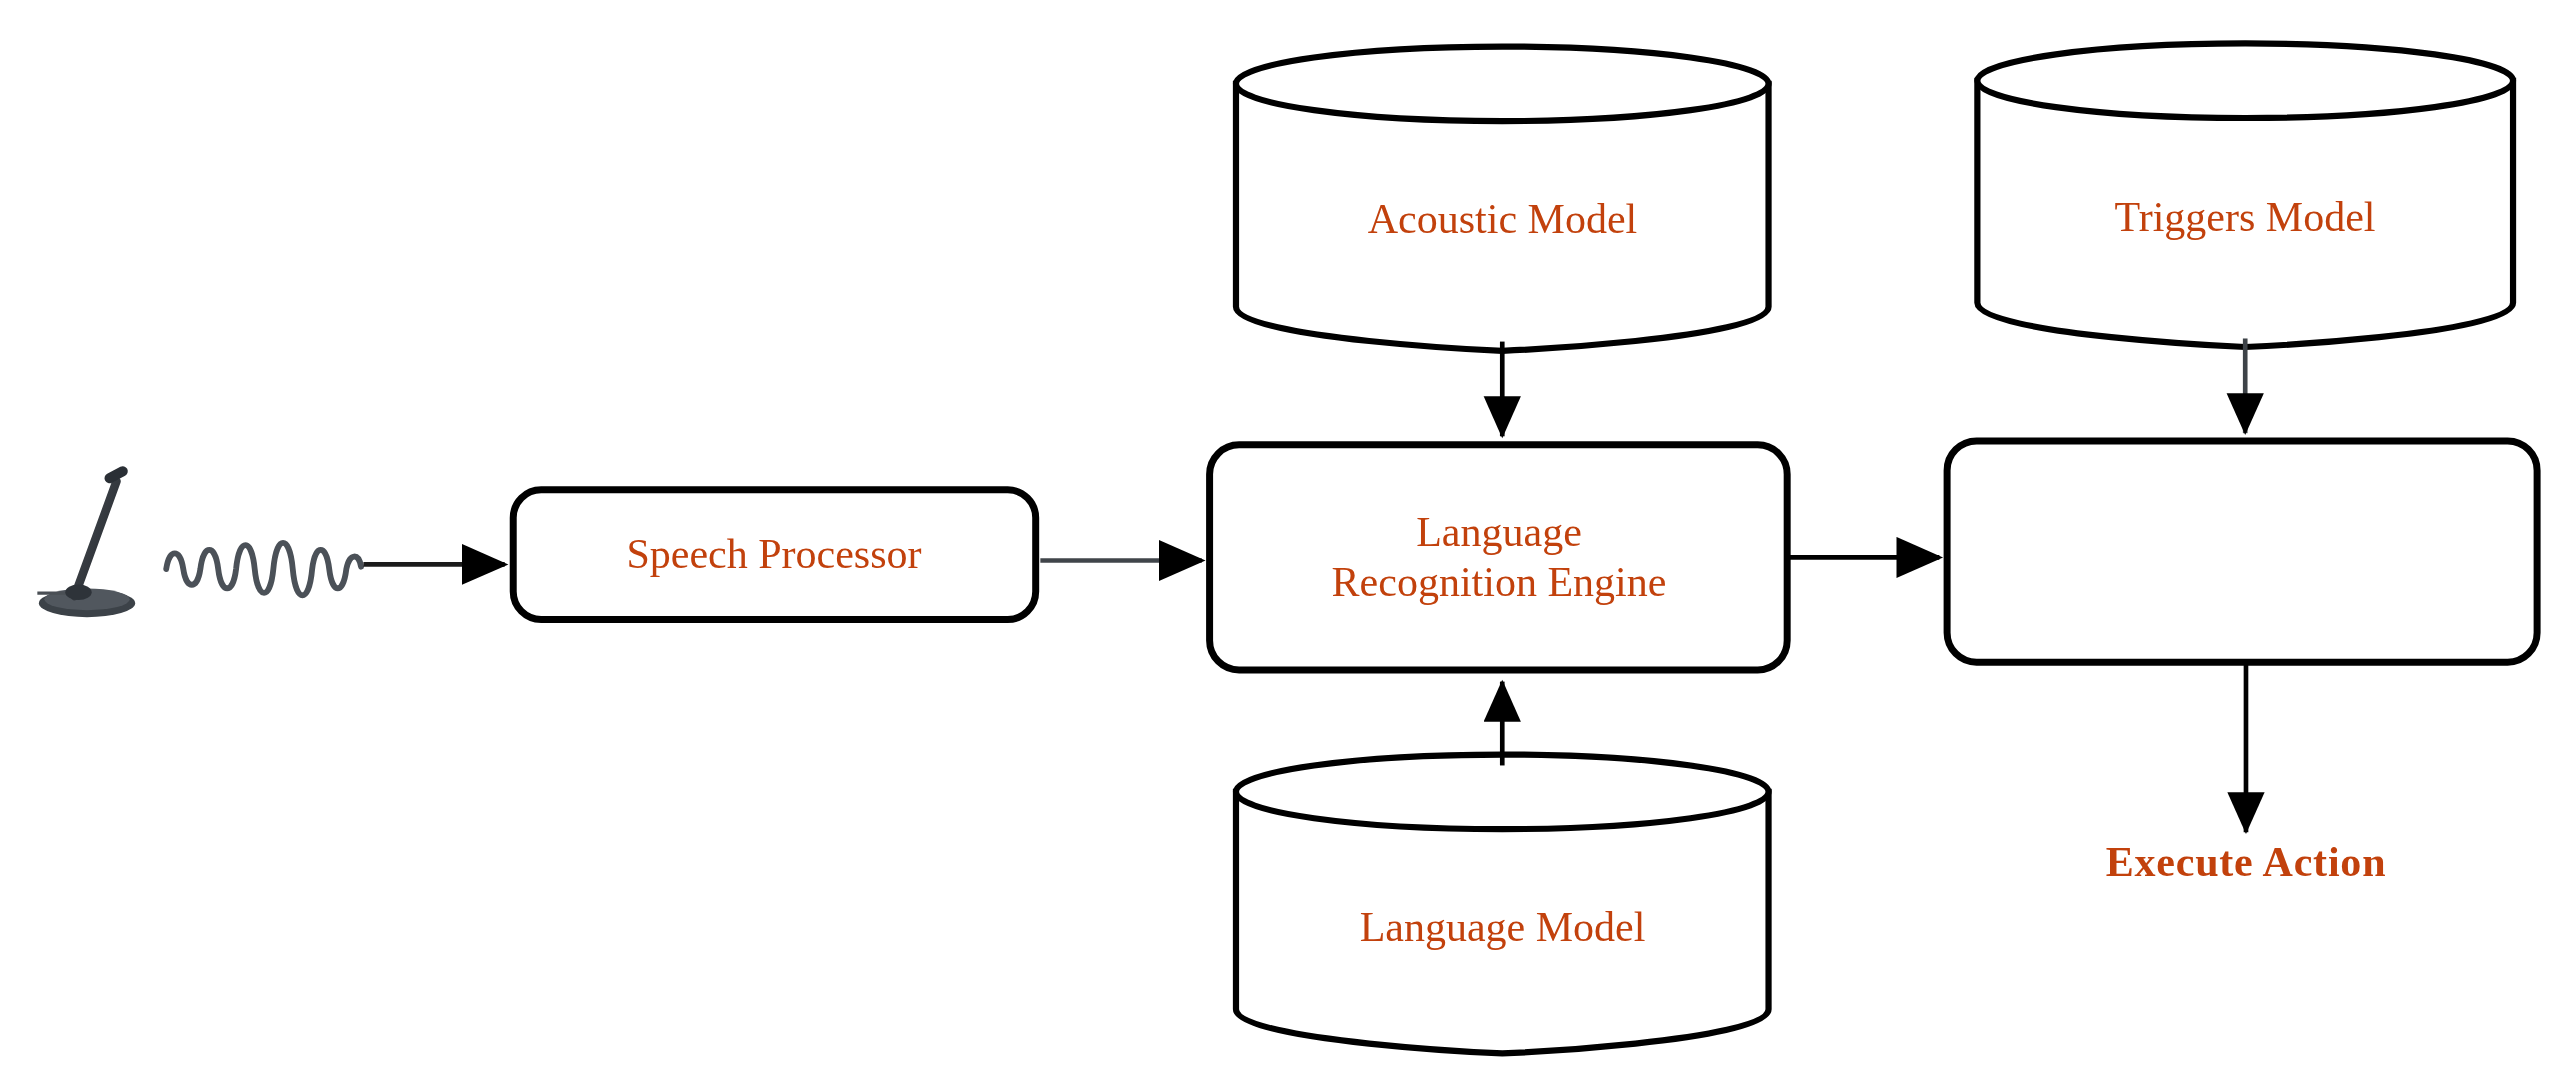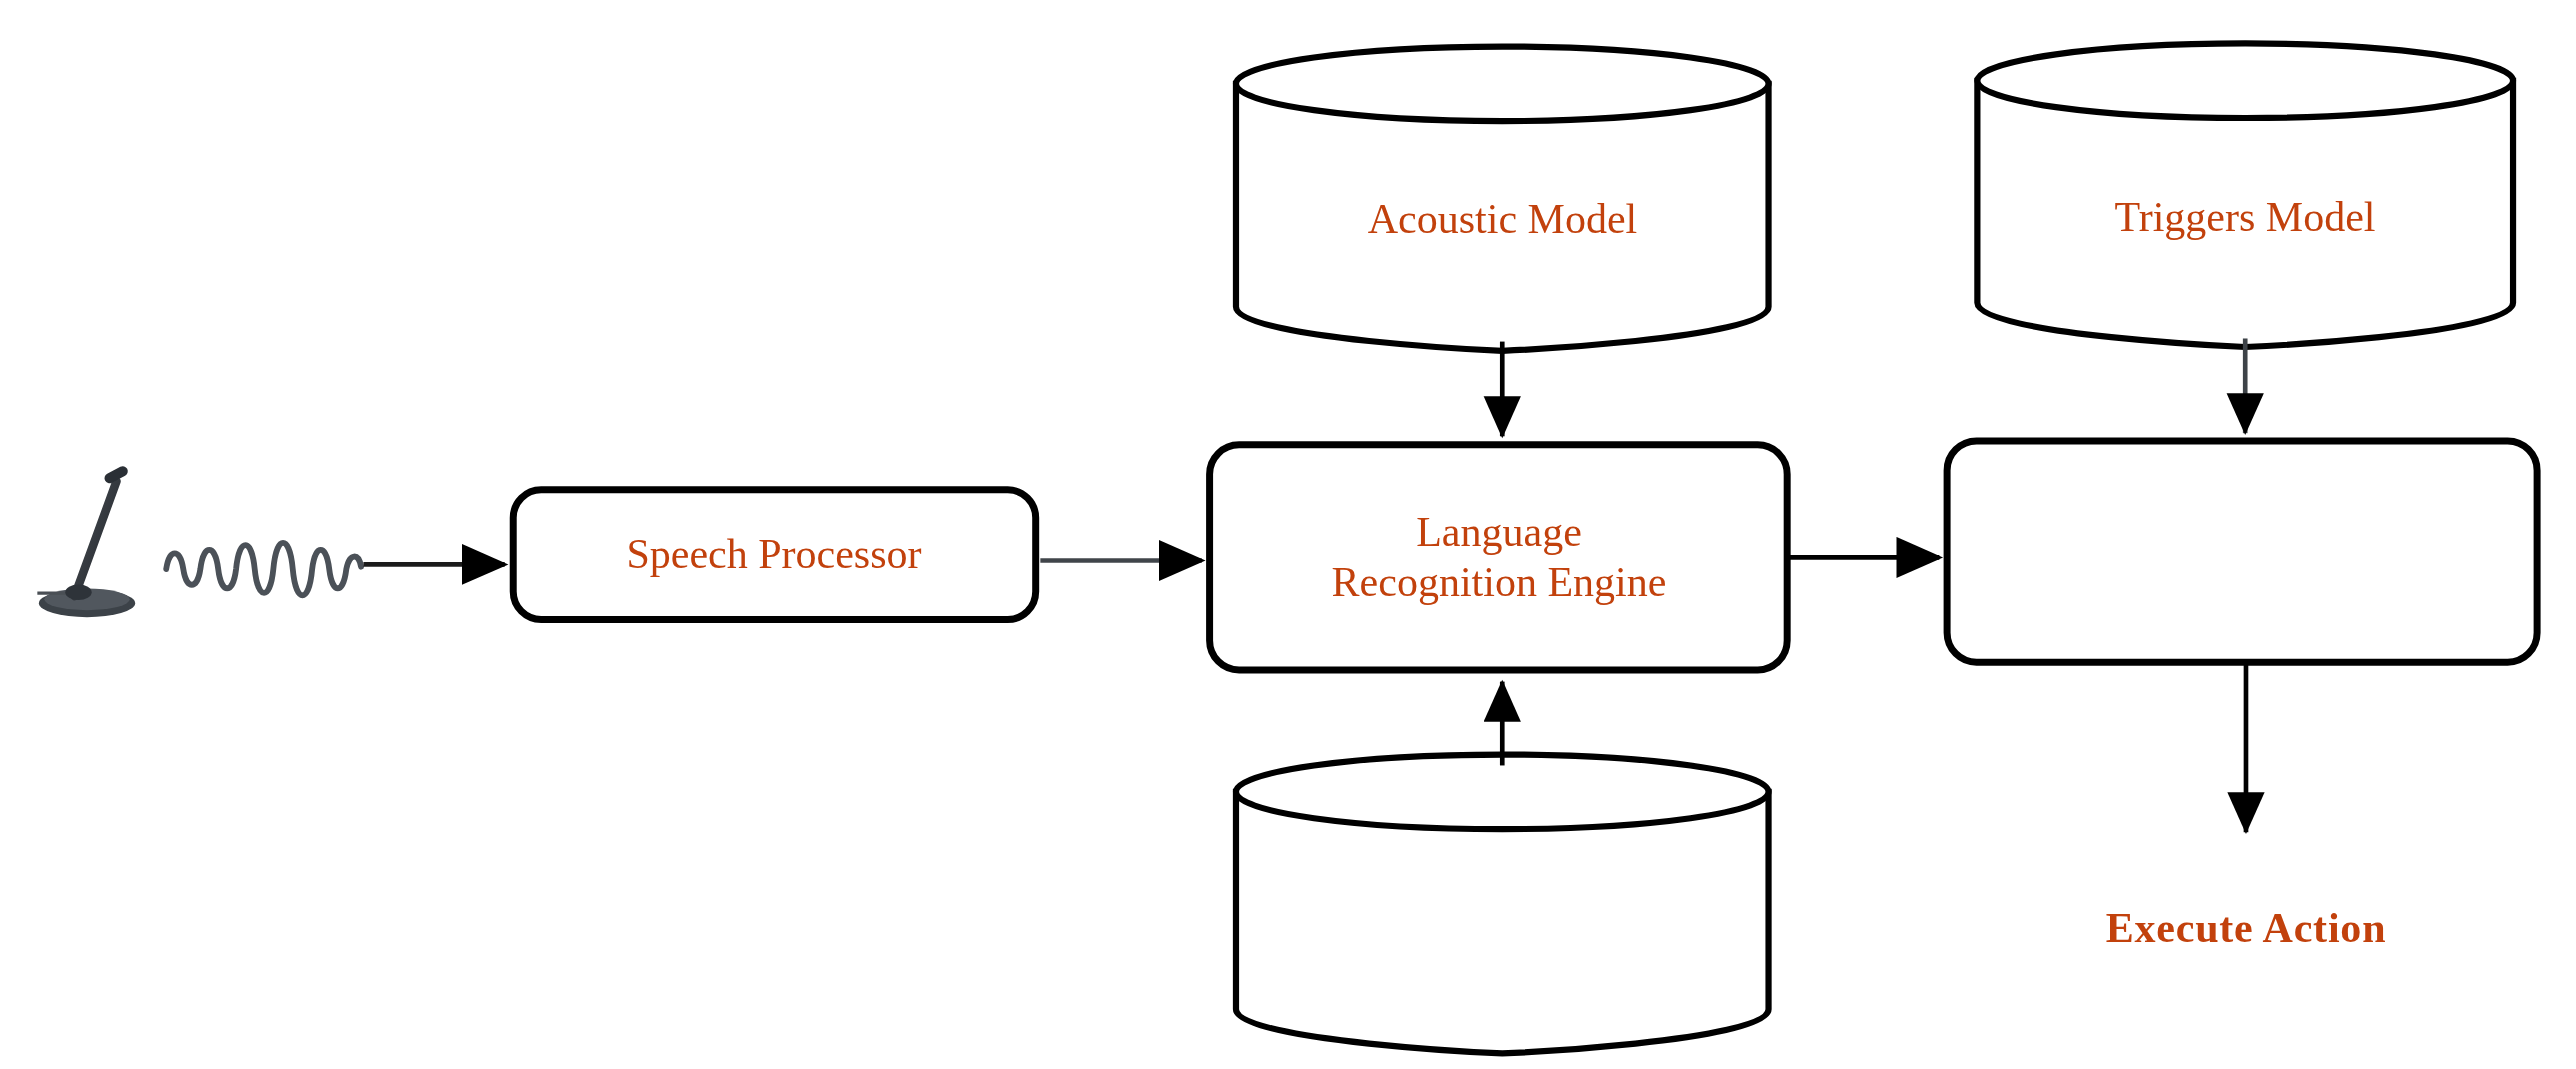--- a/index.html
+++ b/index.html
@@ -102,19 +102,20 @@
   </svg>
 
   <div class="nodelabel box-label" style="left:513px;top:490px;width:522px;height:130px;">Speech Processor</div>
 
   <div class="nodelabel box-label" style="left:1210px;top:445px;width:578px;height:225px;">Language
 Recognition Engine</div>
 
 
   <div class="nodelabel cyl-label" style="left:1236px;top:196px;width:533px;height:47px;">Acoustic Model</div>
 
+  <div class="nodelabel cyl-label" style="left:1236px;top:904px;width:533px;height:47px;">Language Model</div>
 
   <div class="nodelabel cyl-label" style="left:1977px;top:194px;width:536px;height:47px;text-align:center;">Triggers Model</div>
 
-  <div class="nodelabel terminal-label" style="left:2013px;top:902px;width:466px;height:54px;">Execute Action</div>
+  <div class="nodelabel terminal-label" style="left:2013px;top:836px;width:466px;height:54px;">Execute Action</div>
 
 </div>
 
 
 </body></html>

